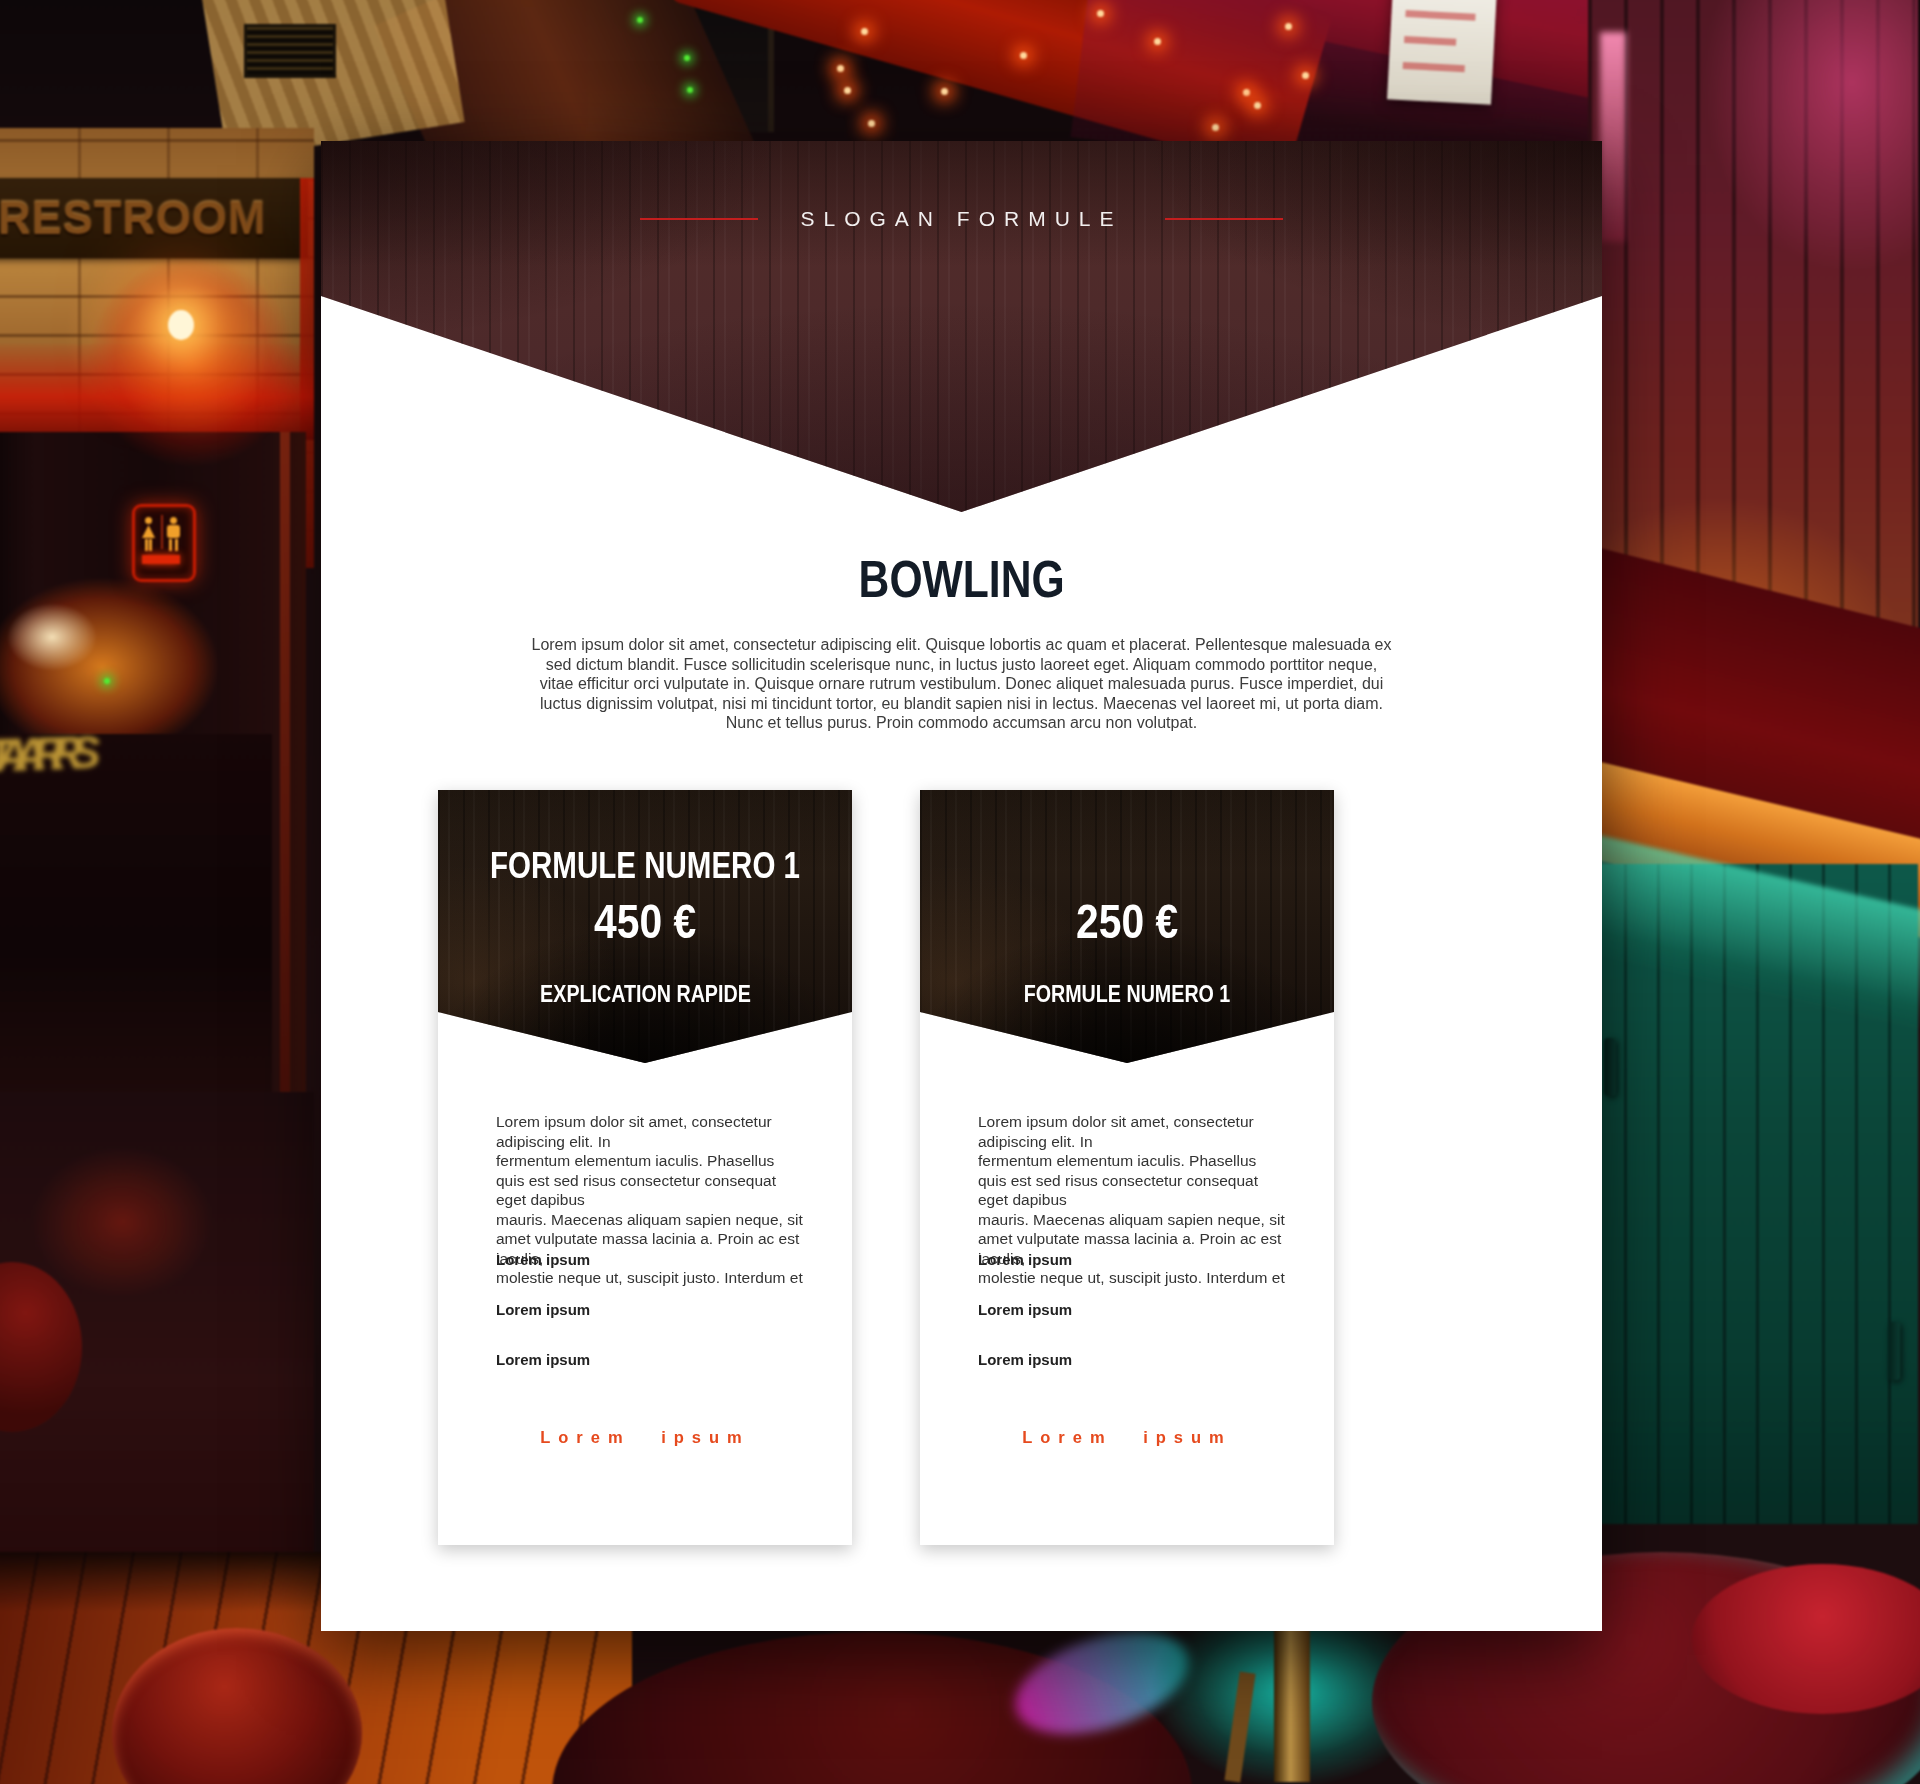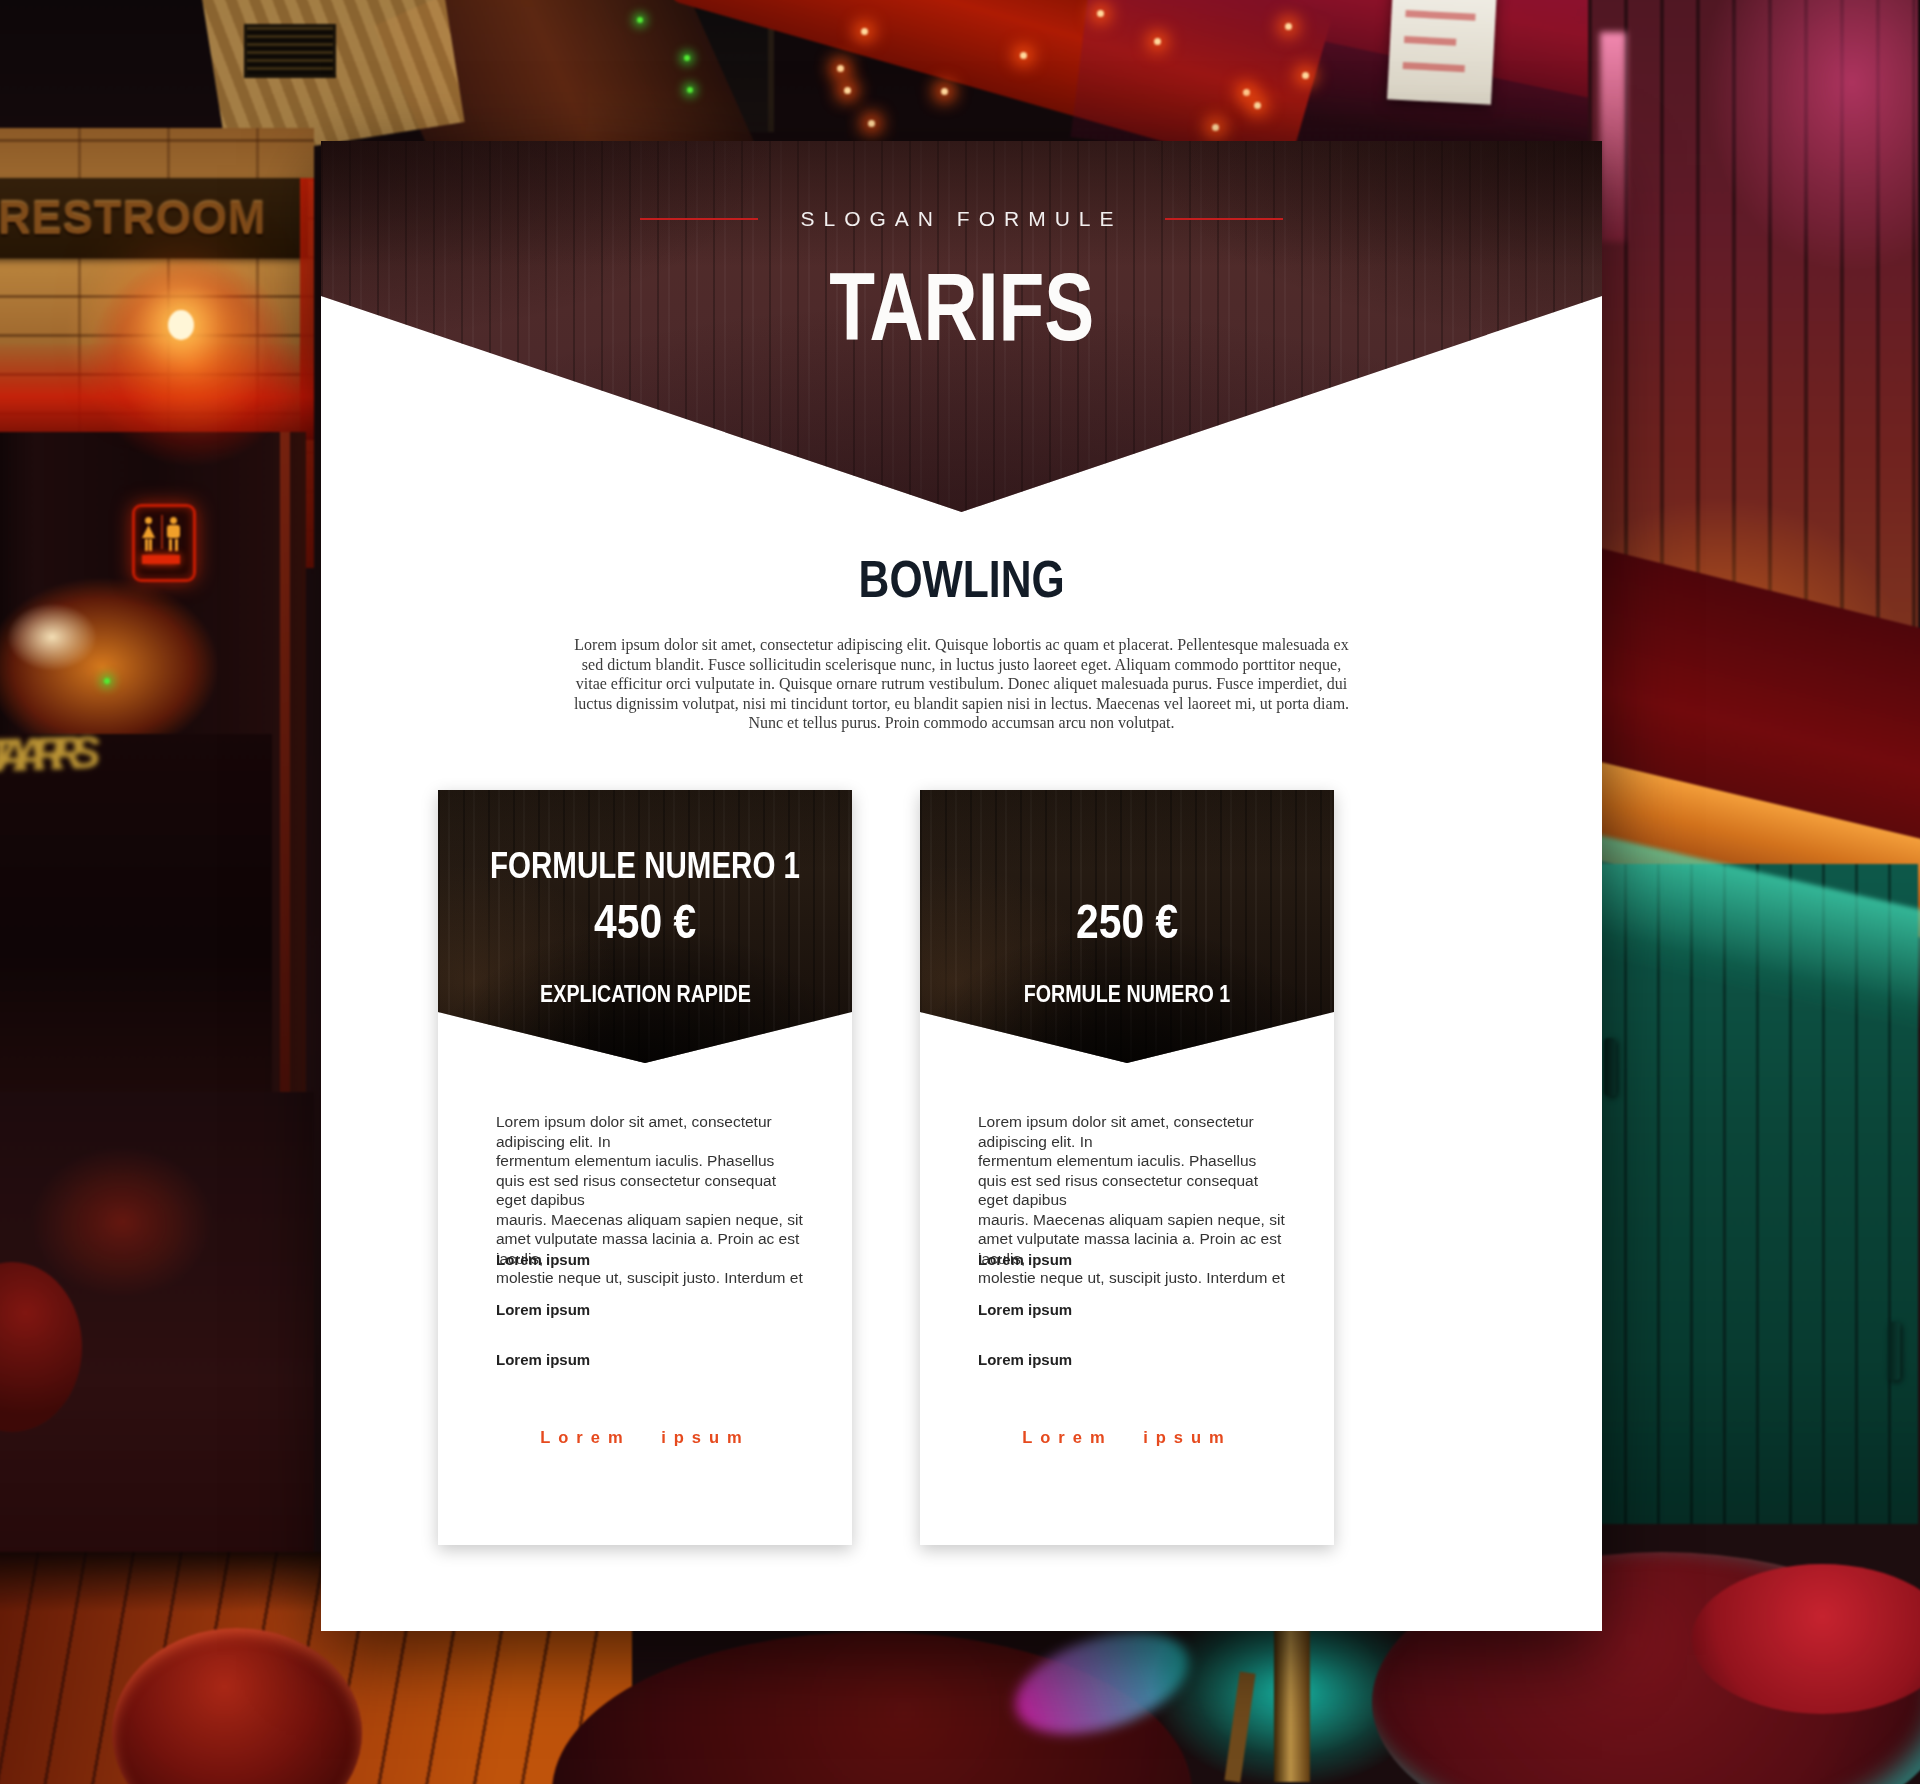--- a/index.html
+++ b/index.html
@@ -95,21 +95,21 @@
       repeating-linear-gradient(90deg,rgba(0,0,0,.25) 0 2px,rgba(0,0,0,0) 2px 11px,rgba(255,255,255,.035) 11px 13px,rgba(0,0,0,0) 13px 28px),
       linear-gradient(180deg,#532d2a,#48262a);}
   .sloganRow{position:absolute;top:66px;left:0;width:100%;display:flex;align-items:center;justify-content:center;gap:42px;}
   .sloganLine{width:118px;height:2px;background:var(--accent,#c41e1e);}
   .slogan{color:#f2efef;font-size:21px;font-weight:400;letter-spacing:9px;white-space:nowrap;}
   .bigTitle{position:absolute;top:118px;left:0;width:100%;text-align:center;color:#fcfbfa;font-size:96px;font-weight:800;line-height:1;}
   .cond{display:inline-block;transform:scaleX(.78);transform-origin:50% 50%;white-space:nowrap;}
   .cond82{display:inline-block;transform:scaleX(.82);transform-origin:50% 50%;white-space:nowrap;}
   .heading{position:absolute;top:412px;left:0;width:100%;text-align:center;color:#131c27;font-size:52px;font-weight:800;line-height:1;}
   .intro{position:absolute;top:494px;left:0;width:100%;display:flex;justify-content:center;}
-  .intro p{margin:0;max-width:890px;text-align:center;color:#3c3c3c;font-size:16px;line-height:19.5px;white-space:pre-line;font-family:Liberation Serif, serif;}
+  .intro p{margin:0;max-width:890px;text-align:center;color:#3c3c3c;font-size:16px;line-height:19.5px;white-space:pre-line;}
   
   .cards{position:absolute;left:117px;top:649px;width:896px;display:flex;gap:68px;}
   .pcard{position:relative;width:490px;height:755px;background:#fff;box-shadow:0 5px 16px rgba(0,0,0,.22);}
   .phead{position:absolute;left:0;top:0;width:100%;height:273px;
     clip-path:polygon(0 0,100% 0,100% 222px,50% 273px,0 222px);
     background:
       radial-gradient(85% 95% at 50% 108%,rgba(0,0,0,.85),rgba(0,0,0,0) 62%),
       radial-gradient(50% 60% at 8% 70%,rgba(120,82,48,.28),rgba(0,0,0,0) 70%),
       linear-gradient(180deg,rgba(10,6,4,.4),rgba(0,0,0,0) 30%),
       repeating-linear-gradient(90deg,rgba(0,0,0,.3) 0 2px,rgba(0,0,0,0) 2px 10px,rgba(255,255,255,.04) 10px 12px,rgba(0,0,0,0) 12px 25px),
@@ -226,23 +226,20 @@
 </div>
 
 <div class="page">
 
   <div class="banner">
     <div class="sloganRow">
       <div class="sloganLine"></div>
       <div class="slogan">SLOGAN FORMULE</div>
       <div class="sloganLine"></div>
     </div>
-    <div class="bigTitle">
-      <span class="cond">TARIFS</span>
-    </div>
   </div>
 
   <div class="heading">
     <span class="cond82">BOWLING</span>
   </div>
 
   <div class="intro">
     <p>Lorem ipsum dolor sit amet, consectetur adipiscing elit. Quisque lobortis ac quam et placerat. Pellentesque malesuada ex
 sed dictum blandit. Fusce sollicitudin scelerisque nunc, in luctus justo laoreet eget. Aliquam commodo porttitor neque,
 vitae efficitur orci vulputate in. Quisque ornare rutrum vestibulum. Donec aliquet malesuada purus. Fusce imperdiet, dui

